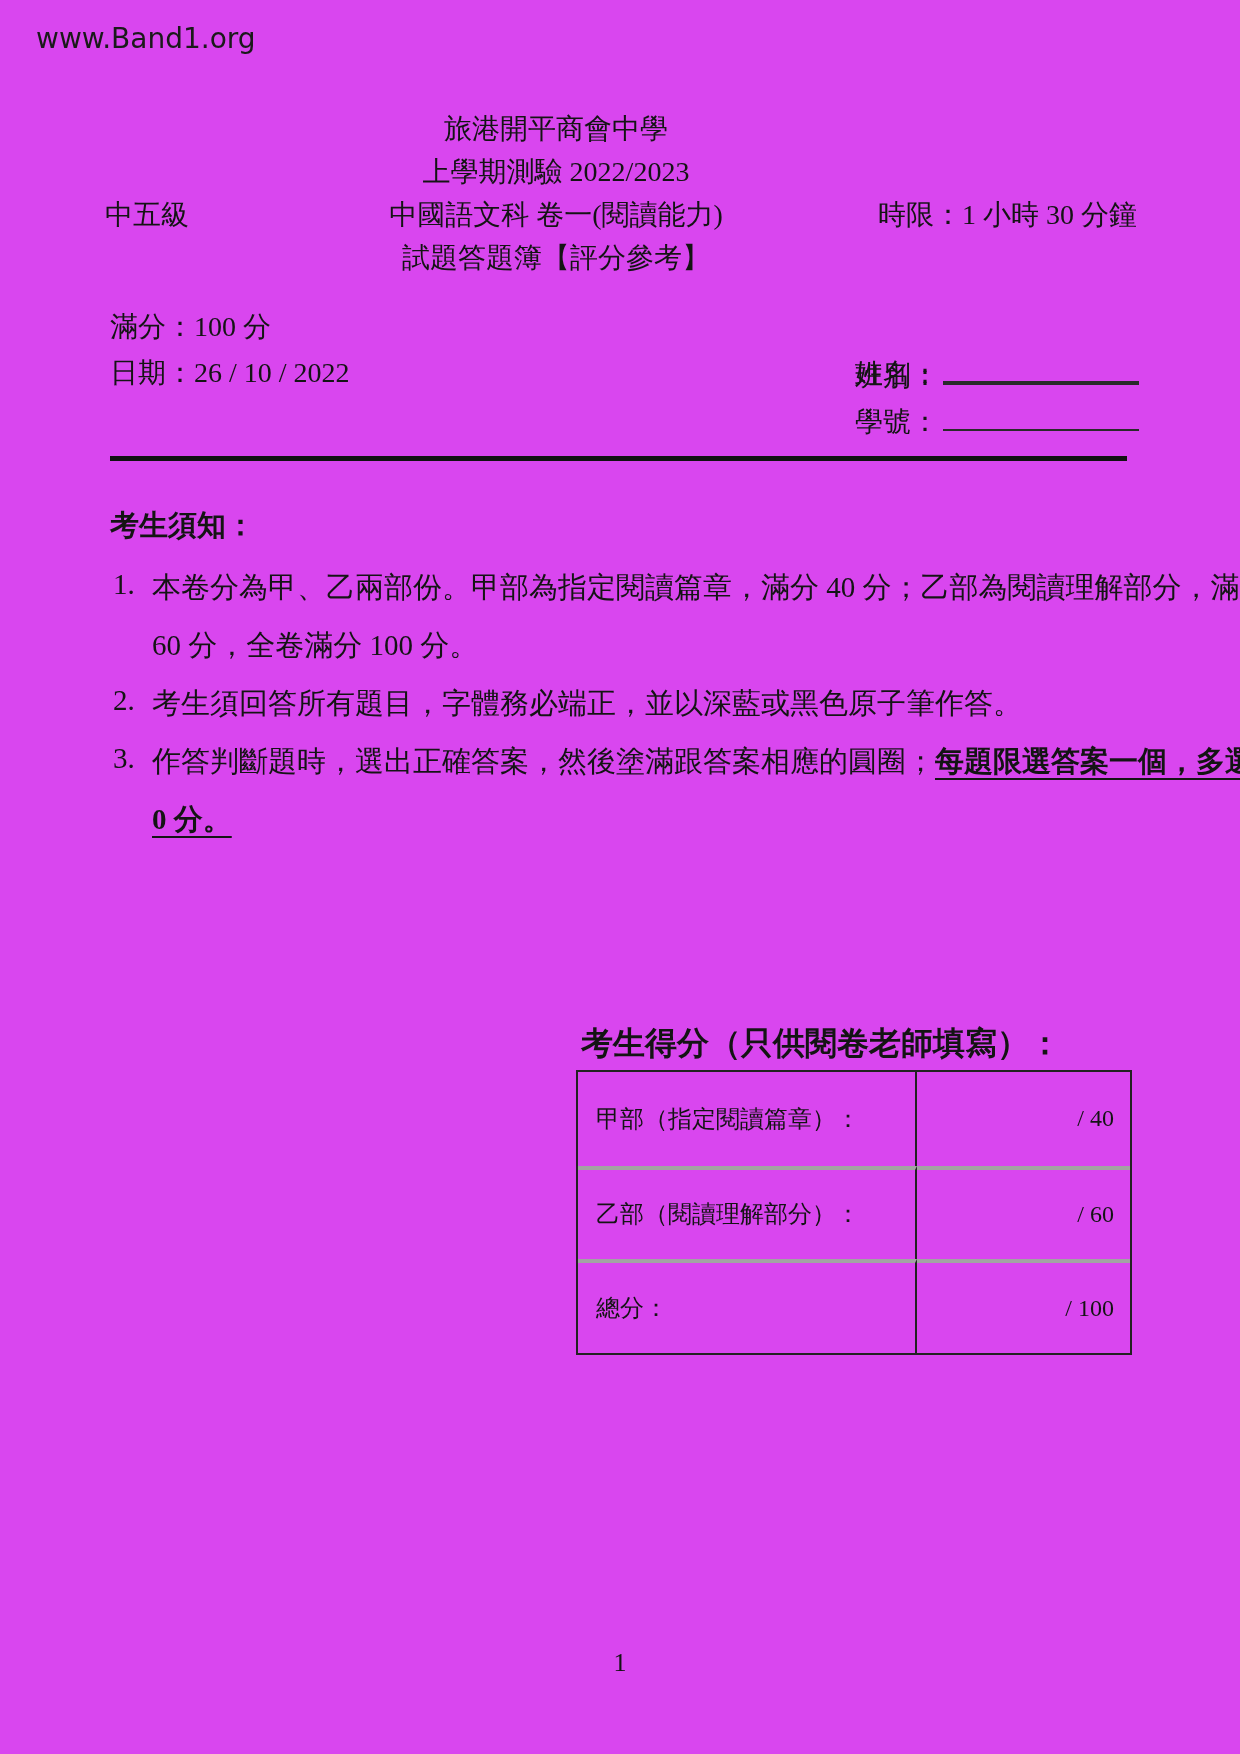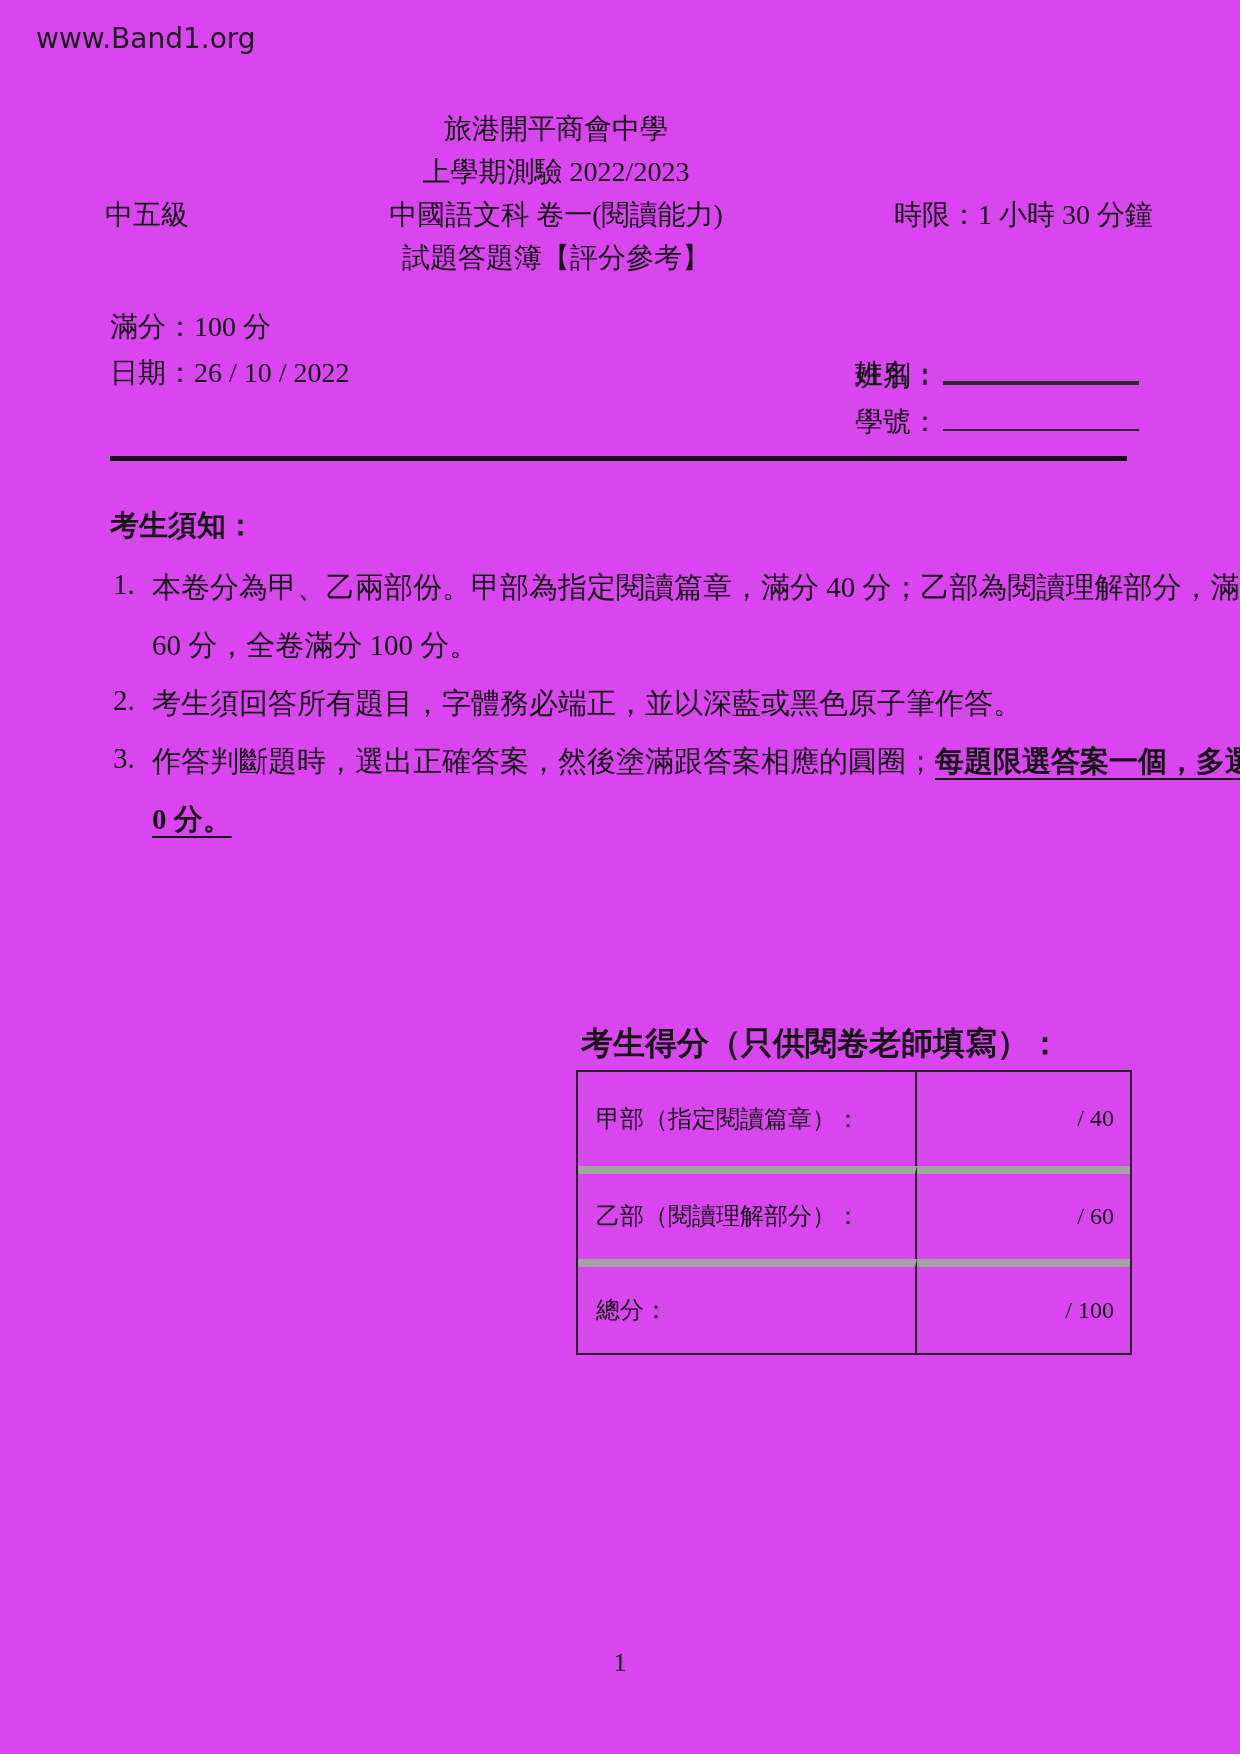--- a/index.html
+++ b/index.html
@@ -27,21 +27,21 @@
     left: 0; width: 1112px;
     text-align: center;
     font-size: 28px;
     white-space: nowrap;
   }
   .h-school  { top: 110px; }
   .h-term    { top: 153px; }
   .h-row     { top: 196px; }
   .h-booklet { top: 239px; }
   .h-grade   { top: 196px; left: 105px; font-size: 28px; }
-  .h-time    { top: 196px; right: 87px; font-size: 28px; }
+  .h-time    { top: 196px; right: 103px; font-size: 28px; }
   .info-item { font-size: 28px; white-space: nowrap; }
   .fullmark  { top: 308px; left: 110px; }
   .date      { top: 354px; left: 110px; }
   .fill-row  { left: 855px; font-size: 28px; white-space: nowrap; }
   .fill-name  { top: 308px; margin-top: 44px; }
   .fill-class { top: 354px; }
   .fill-stuno { top: 400px; }
   .blank-line {
     display: inline-block;
     width: 196px;
@@ -91,21 +91,21 @@
   }
   .cell {
     display: flex;
     align-items: center;
     font-size: 24px;
     box-sizing: border-box;
     white-space: nowrap;
   }
   .cell.label { padding-left: 18px; border-right: 2px solid #222222; }
   .cell.value { justify-content: flex-end; padding-right: 16px; }
-  .row2 { border-top: 8px solid #a3a3a3; }
+  .row2 { border-top: 4px solid #a3a3a3; }
   .page-number {
     top: 1648px; left: 0; width: 1240px;
     text-align: center;
     font-size: 26px;
   }
 </style>
 </head>
 <body>
 
 <div class="page">

